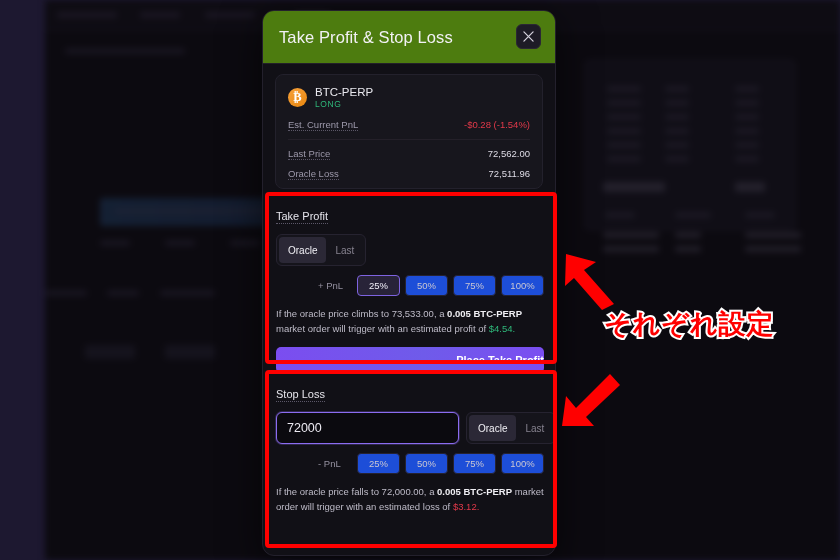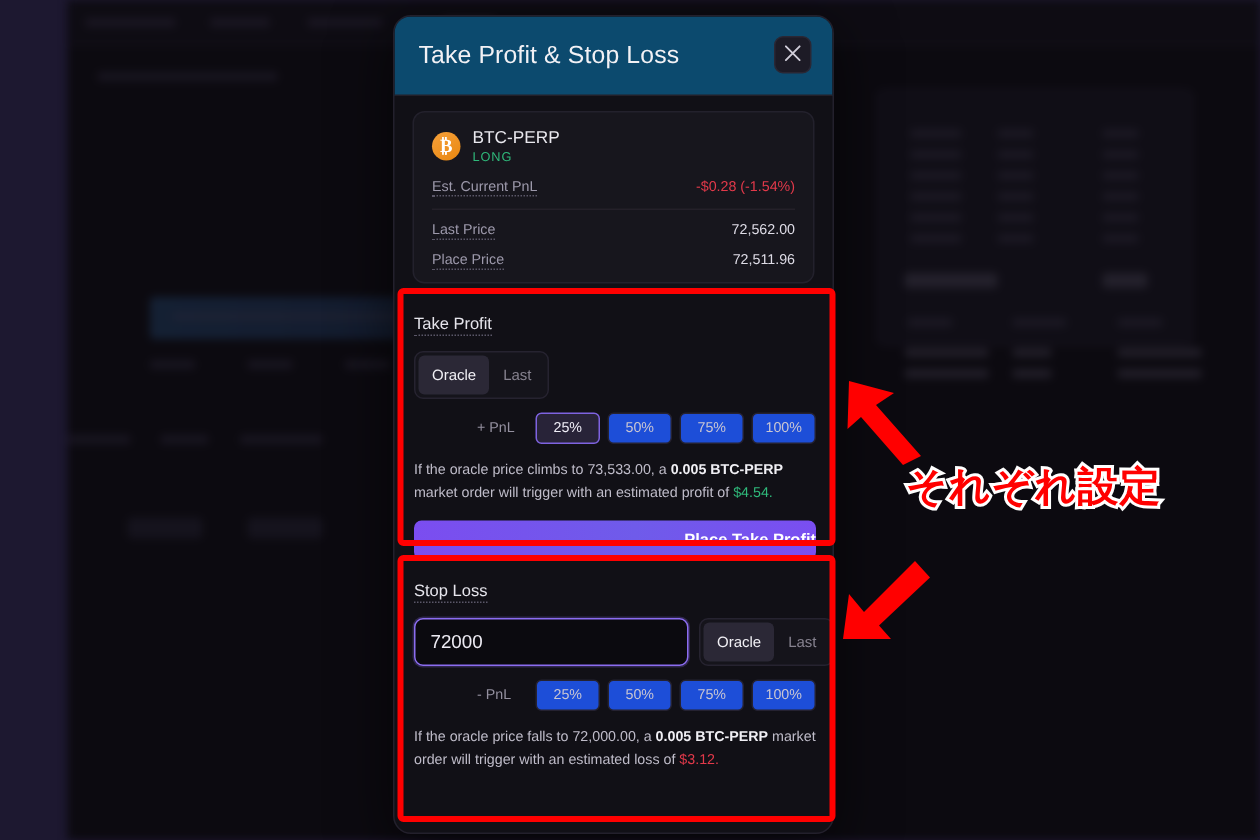--- a/index.html
+++ b/index.html
@@ -53,21 +53,21 @@
     border-radius: 12px;
     overflow: hidden;
     box-shadow: 0 10px 40px rgba(0,0,0,.6);
   }
   .modal-header {
     position: relative;
     height: 53px;
     border-bottom: 1px solid #232029;
     display: flex; align-items: center;
     padding: 0 16px;
-    background:#0c4a6e;
+    background:#4d7c0f;
   }
   .modal-title {
     font-size: 16.5px;
     color: #f2f1f5;
     letter-spacing: .1px;
   }
   .close-btn {
     position: absolute; right: 14px; top: 13px;
     width: 25px; height: 25px;
     border-radius: 6px;
@@ -325,21 +325,21 @@
         <div class="pnl-row">
           <span class="lbl dotted">Est. Current PnL</span>
           <span class="val neg">-$0.28 (-1.54%)</span>
         </div>
 
         <div class="detail-row">
           <span class="lbl dotted">Last Price</span>
           <span class="val">72,562.00</span>
         </div>
         <div class="detail-row">
-          <span class="lbl dotted">Place Price</span>
+          <span class="lbl dotted">Oracle Loss</span>
           <span class="val">72,511.96</span>
         </div>
       </div>
     </div>
 
     <div class="section" id="tp-section">
       <div class="sec-title">Take Profit</div>
 
       <div class="input-row">
         <div class="toggle">

